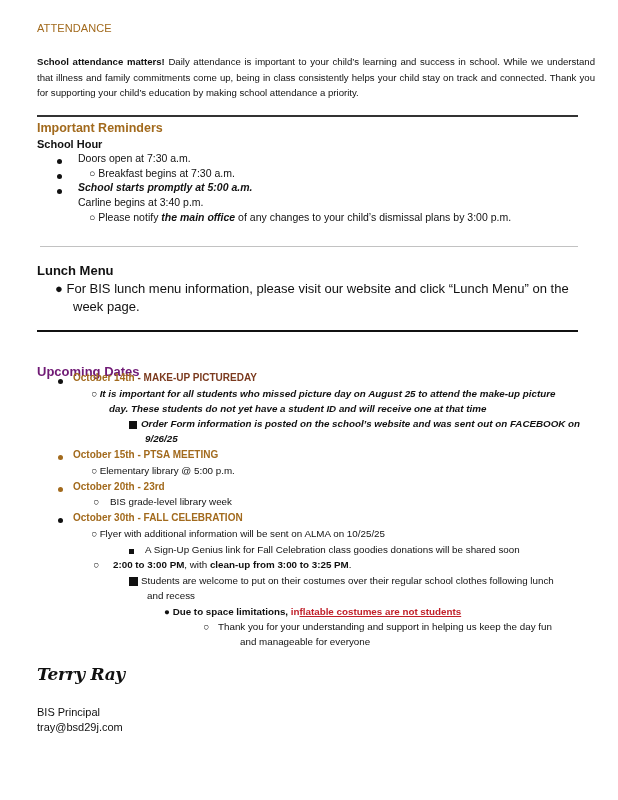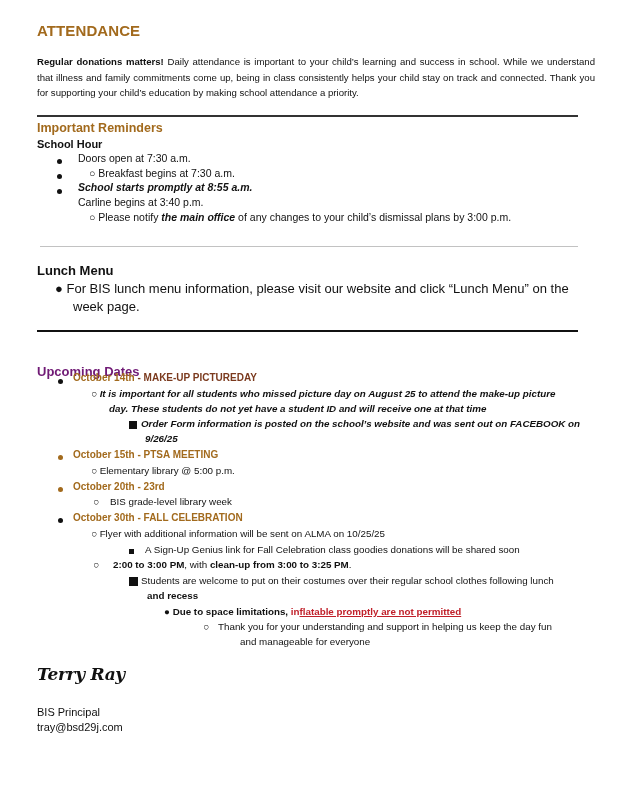--- a/index.html
+++ b/index.html
@@ -1,21 +1,21 @@
 <!DOCTYPE html>
 <html><head>
   <meta charset="utf-8">
   <style>
     html, body { margin: 0; padding: 0; background: #ffffff; }
     body {
       width: 618px; height: 800px; position: relative; overflow: hidden;
       font-family: "Liberation Sans", sans-serif; color: #111;
     }
     .abs { position: absolute; white-space: nowrap; }
-    .h-attendance { left: 37px; top: 22px; font-size: 15px; font-weight: bold; color: #a26a1d; letter-spacing: 0.1px; }
+    .h-attendance { left: 37px; top: 22px; font-size: 11px; font-weight: normal; color: #a26a1d; letter-spacing: 0.1px; }
     .para { left: 37px; top: 54px; width: 558px; font-size: 9.6px; line-height: 15.5px; text-align: justify; white-space: normal; color: #111; }
     .para b { font-weight: bold; }
     .rule { position: absolute; left: 37px; width: 541px; }
     .rule1 { top: 115px; height: 2px; background: #333; }
     .rule2 { top: 246px; height: 1px; background: #c2c2c2; left: 40px; width: 538px; }
     .rule3 { top: 330px; height: 2px; background: #111; }
     .h-reminders { left: 37px; top: 121px; font-size: 12.5px; font-weight: bold; color: #a26a1d; }
     .h-schoolhour { left: 37px; top: 138px; font-size: 11px; font-weight: bold; color: #111; }
     .li { font-size: 10.5px; color: #111; }
     .dot { position: absolute; width: 5px; height: 5px; border-radius: 50%; background: #111; }
@@ -31,35 +31,35 @@
     .red { color: #c0202a; font-weight: bold; }
     .ul { text-decoration: underline; }
     .signature { left: 37px; top: 664px; font-family: "DejaVu Serif", serif; font-style: italic; font-weight: bold; font-size: 17px; color: #111; letter-spacing: -0.3px; }
     .sig-line { font-size: 11px; color: #111; left: 37px; }
     .sq { display: inline-block; background: #111; }
   </style>
 </head>
 <body>
 
 <div class="abs h-attendance">ATTENDANCE</div>
-<div class="abs para"><b>Regular donations matters!</b><span> Daily attendance is important to your child’s learning and success in school. While we understand that illness and family commitments come up, being in class consistently helps your child stay on track and connected. Thank you for supporting your child’s education by making school attendance a priority.</span></div>
+<div class="abs para"><b>School attendance matters!</b><span> Daily attendance is important to your child’s learning and success in school. While we understand that illness and family commitments come up, being in class consistently helps your child stay on track and connected. Thank you for supporting your child’s education by making school attendance a priority.</span></div>
 
 <div class="rule rule1"></div>
 
 <div class="abs h-reminders">Important Reminders</div>
 <div class="abs h-schoolhour">School Hour</div>
 
 <div class="dot" style="left:57px; top:159px;"></div>
 <div class="abs li" style="left:78px; top:152px;">Doors open at 7:30 a.m.</div>
 
 <div class="dot" style="left:57px; top:174px;"></div>
 <div class="abs li" style="left:89px; top:167px;">○ Breakfast begins at 7:30 a.m.</div>
 
 <div class="dot" style="left:57px; top:189px;"></div>
-<div class="abs li ibold" style="left:78px; top:181px;">School starts promptly at 8:55 a.m.</div>
+<div class="abs li ibold" style="left:78px; top:181px;">School starts promptly at 5:00 a.m.</div>
 
 <div class="abs li" style="left:78px; top:196px;">Carline begins at 3:40 p.m.</div>
 <div class="abs li" style="left:89px; top:211px;"><span>○ Please notify </span><span class="ibold">the main office</span><span> of any changes to your child’s dismissal plans by 3:00 p.m.</span></div>
 
 <div class="rule rule2"></div>
 
 <div class="abs h-lunch">Lunch Menu</div>
 <div class="abs lunch-text" style="left:55px; top:281px;">● For BIS lunch menu information, please visit our website and click “Lunch Menu” on the</div>
 <div class="abs lunch-text" style="left:73px; top:299px;">week page.</div>
 
@@ -89,23 +89,23 @@
 <div class="abs sub" style="left:91px; top:528px;">○ Flyer with additional information will be sent on ALMA on 10/25/25</div>
 
 <div class="sq" style="position:absolute; left:129px; top:549px; width:5px; height:5px;"></div>
 <div class="abs sub" style="left:145px; top:544px;">A Sign-Up Genius link for Fall Celebration class goodies donations will be shared soon</div>
 
 <div class="abs sub" style="left:93px; top:559px;">○</div>
 <div class="abs sub" style="left:113px; top:559px;"><b>2:00 to 3:00 PM</b><span>, with </span><b>clean-up from 3:00 to 3:25 PM</b><span>.</span></div>
 
 <div class="sq" style="position:absolute; left:129px; top:577px; width:9px; height:9px;"></div>
 <div class="abs sub" style="left:141px; top:575px;">Students are welcome to put on their costumes over their regular school clothes following lunch</div>
-<div class="abs sub" style="left:147px; top:590px;font-weight:bold;">and recess</div>
+<div class="abs sub" style="left:147px; top:590px;">and recess</div>
 
-<div class="abs sub" style="left:164px; top:606px;"><b>● Due to space limitations, </b><span class="red">in</span><span class="red ul">flatable promptly are not permitted </span></div>
+<div class="abs sub" style="left:164px; top:606px;"><b>● Due to space limitations, </b><span class="red">in</span><span class="red ul">flatable costumes are not students </span></div>
 
 <div class="abs sub" style="left:203px; top:621px;">○</div>
 <div class="abs sub" style="left:218px; top:621px;">Thank you for your understanding and support in helping us keep the day fun</div>
 <div class="abs sub" style="left:224px; top:636px;margin-left:16px;">and manageable for everyone</div>
 
 <div class="abs signature">Terry Ray</div>
 <div class="abs sig-line" style="top:706px;">BIS Principal</div>
 <div class="abs sig-line" style="top:721px;">tray@bsd29j.com</div>
 
 </body></html>

